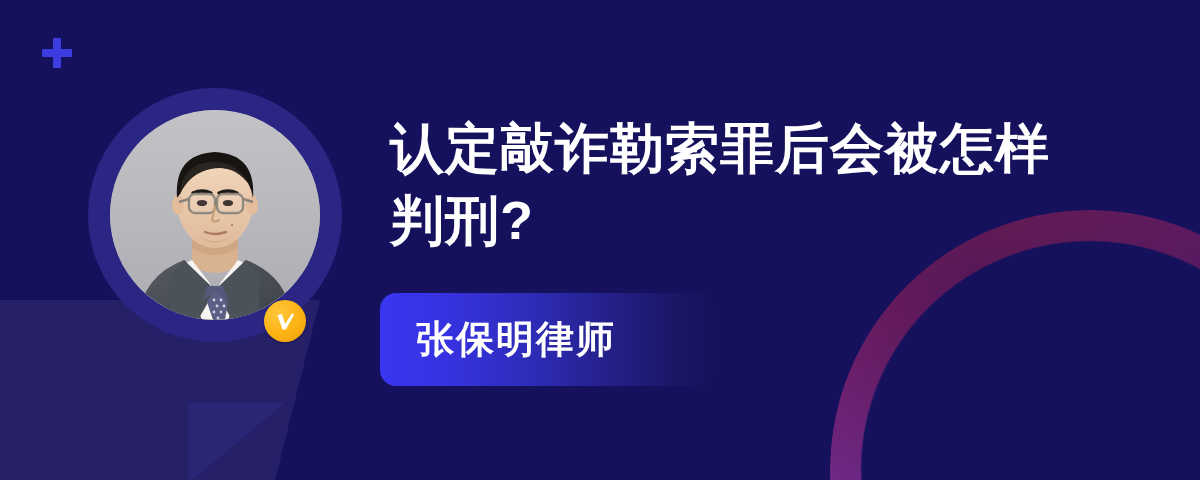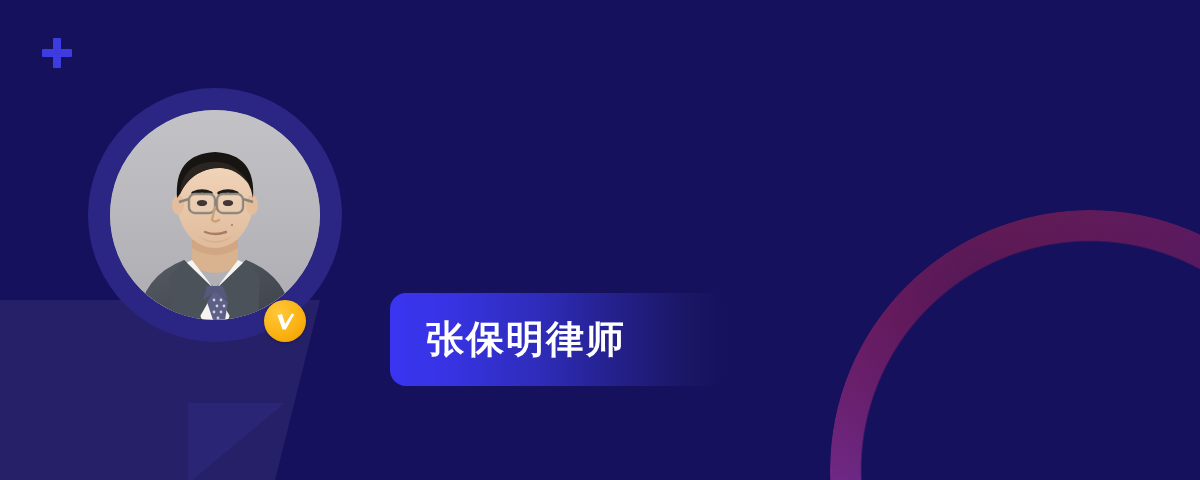--- a/index.html
+++ b/index.html
@@ -179,21 +179,20 @@
     border-radius: 16px;
     background: linear-gradient(to right,
         #3a35f0 0%,
         #3733e3 18%,
         #2e2cb8 45%,
         #231f86 70%,
         #1a1766 88%,
         rgba(21,17,92,0) 100%);
     display: flex;
     align-items: center;
-    margin-left: 10px;
   }
   .name-badge-label {
     color: #ffffff;
     font-size: 38px;
     font-weight: bold;
     letter-spacing: 2px;
     margin-left: 36px;
     white-space: nowrap;
   }
 </style>
@@ -295,18 +294,21 @@
       </svg>
     </div>
 
     <div class="verified-badge">
       <svg viewBox="0 0 26 26" xmlns="http://www.w3.org/2000/svg" aria-hidden="true">
         <path d="M5.5 7.2 L10.0 6.0 L13.2 16.0 L19.8 5.4 L22.2 6.6 L13.8 21.4 L10.6 21.4 Z" fill="#ffffff"></path>
       </svg>
     </div>
   </div>
 
+  <div class="copy">
+    <h1 class="headline">认定敲诈勒索罪后会被怎样判刑?</h1>
+  </div>
 
   <div class="name-badge">
     <span class="name-badge-label">张保明律师</span>
   </div>
 
 </div>
 
 </body></html>

